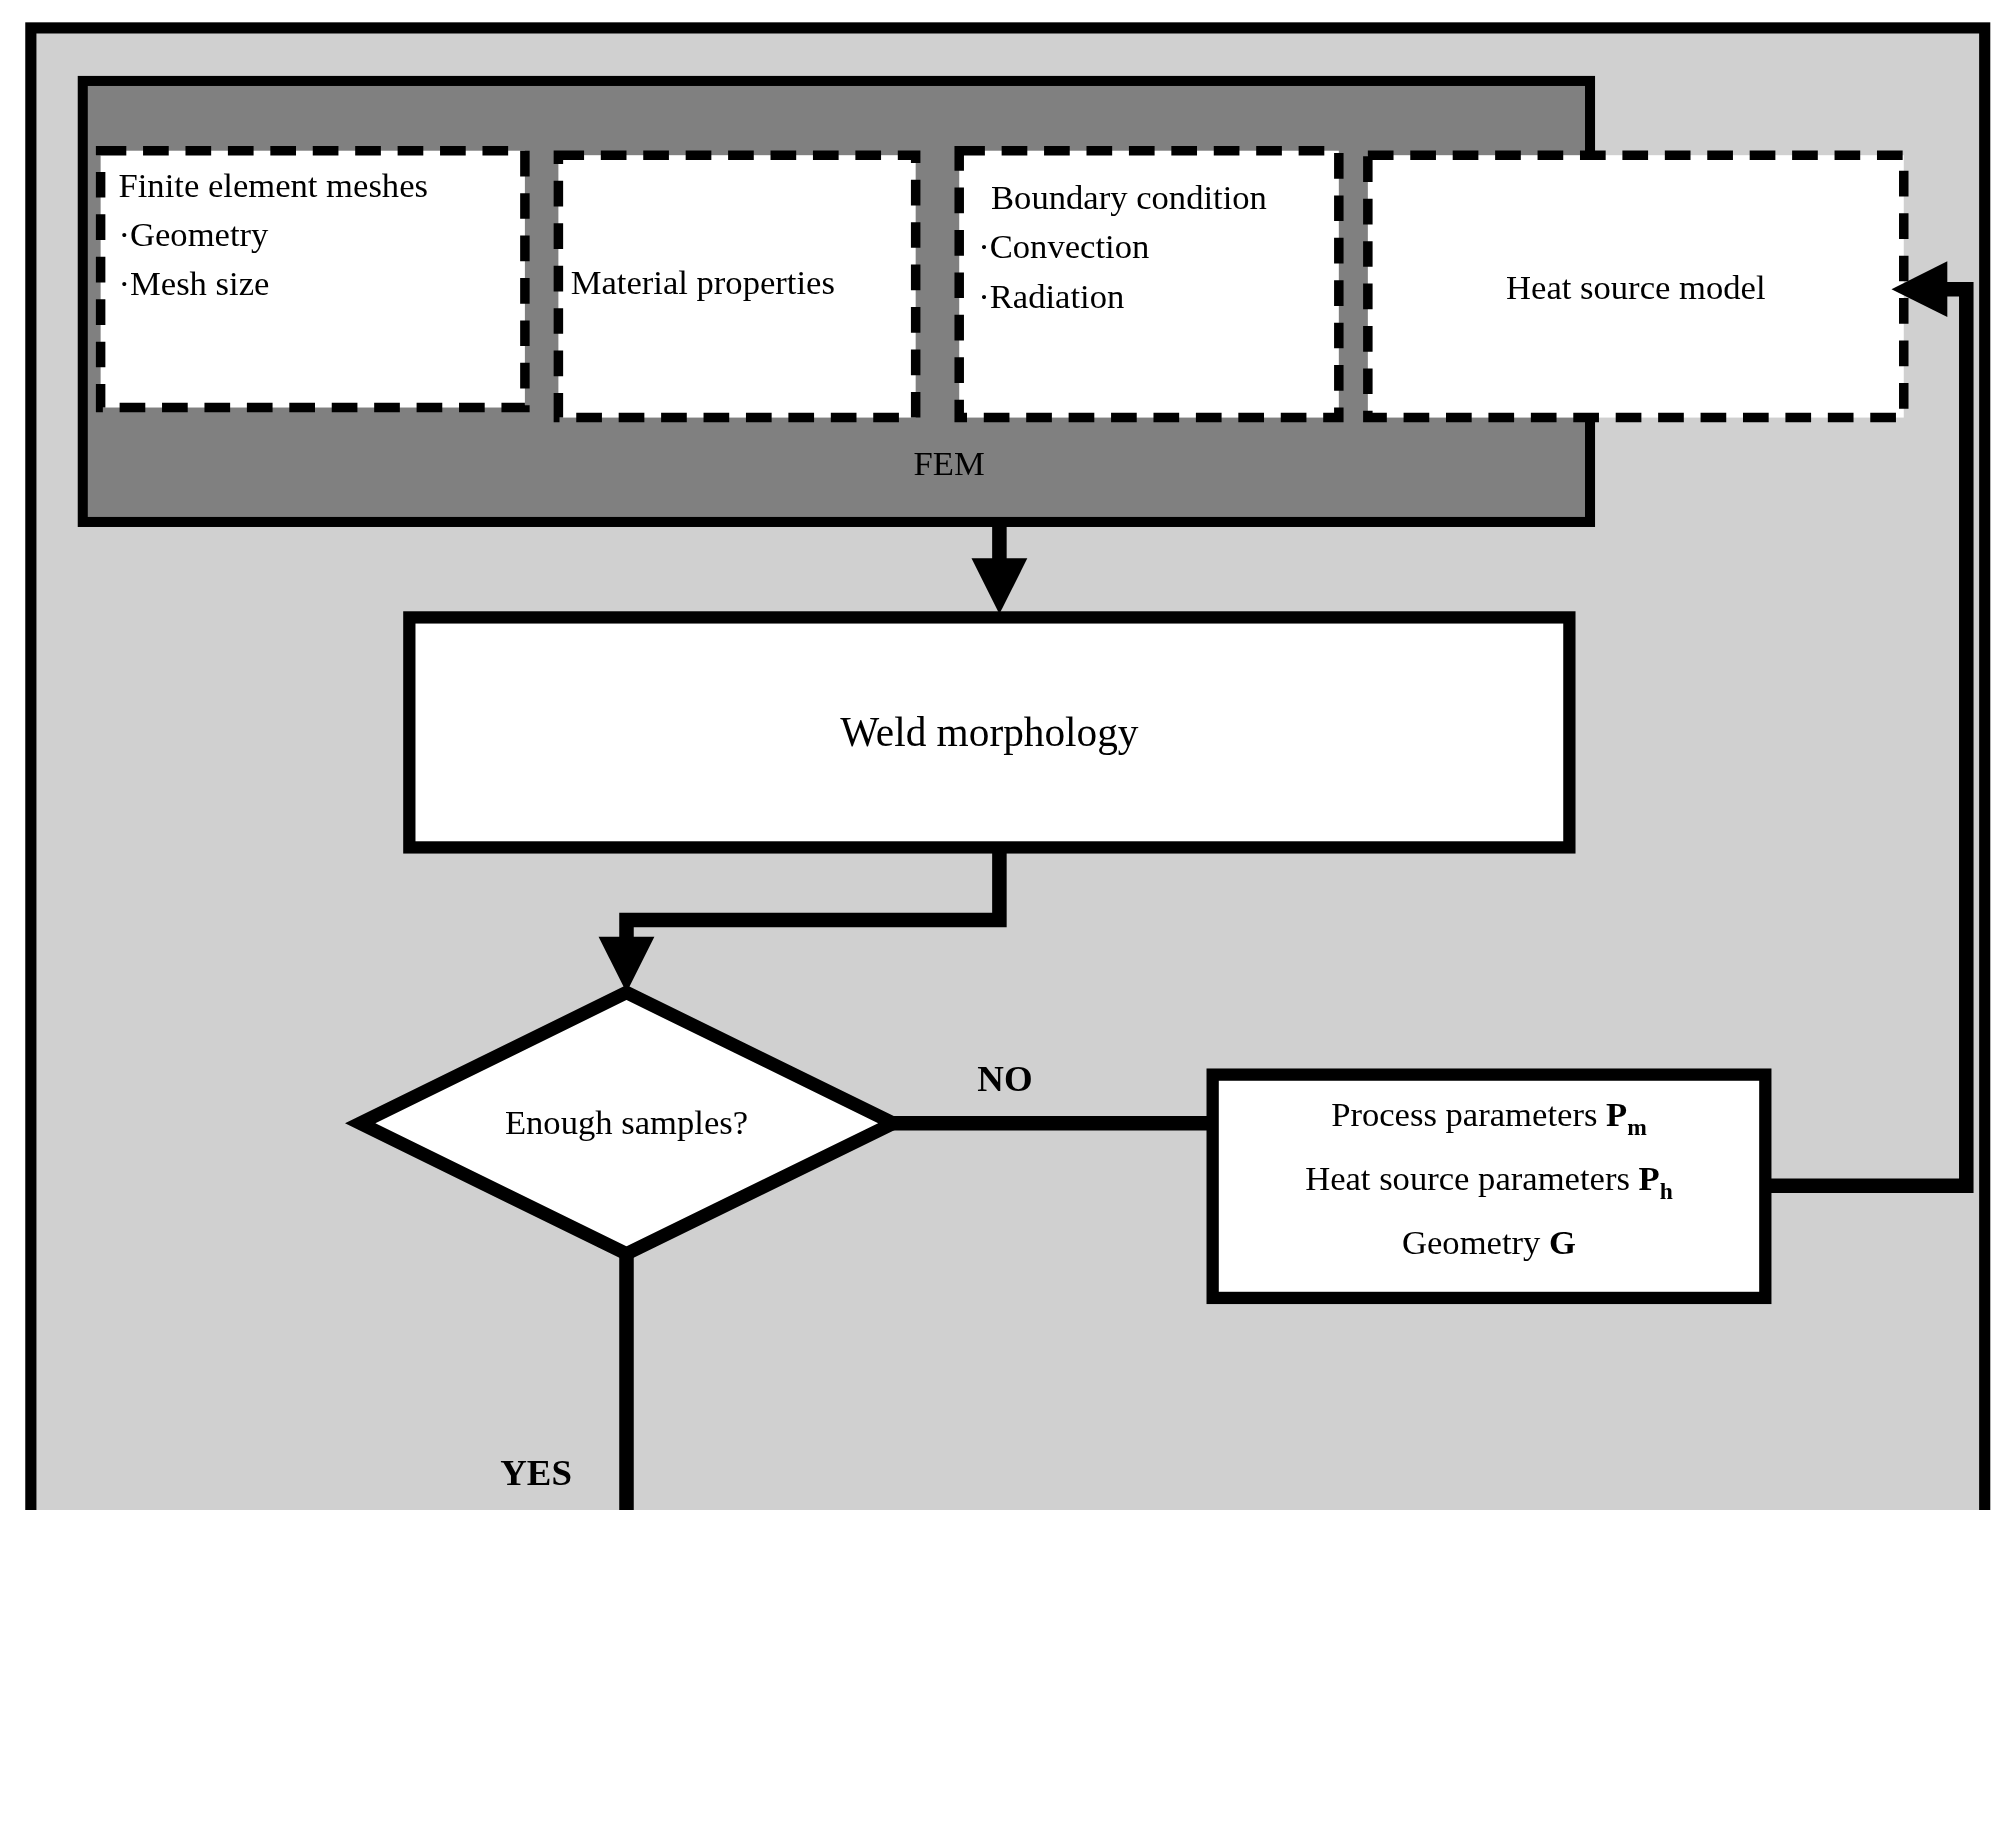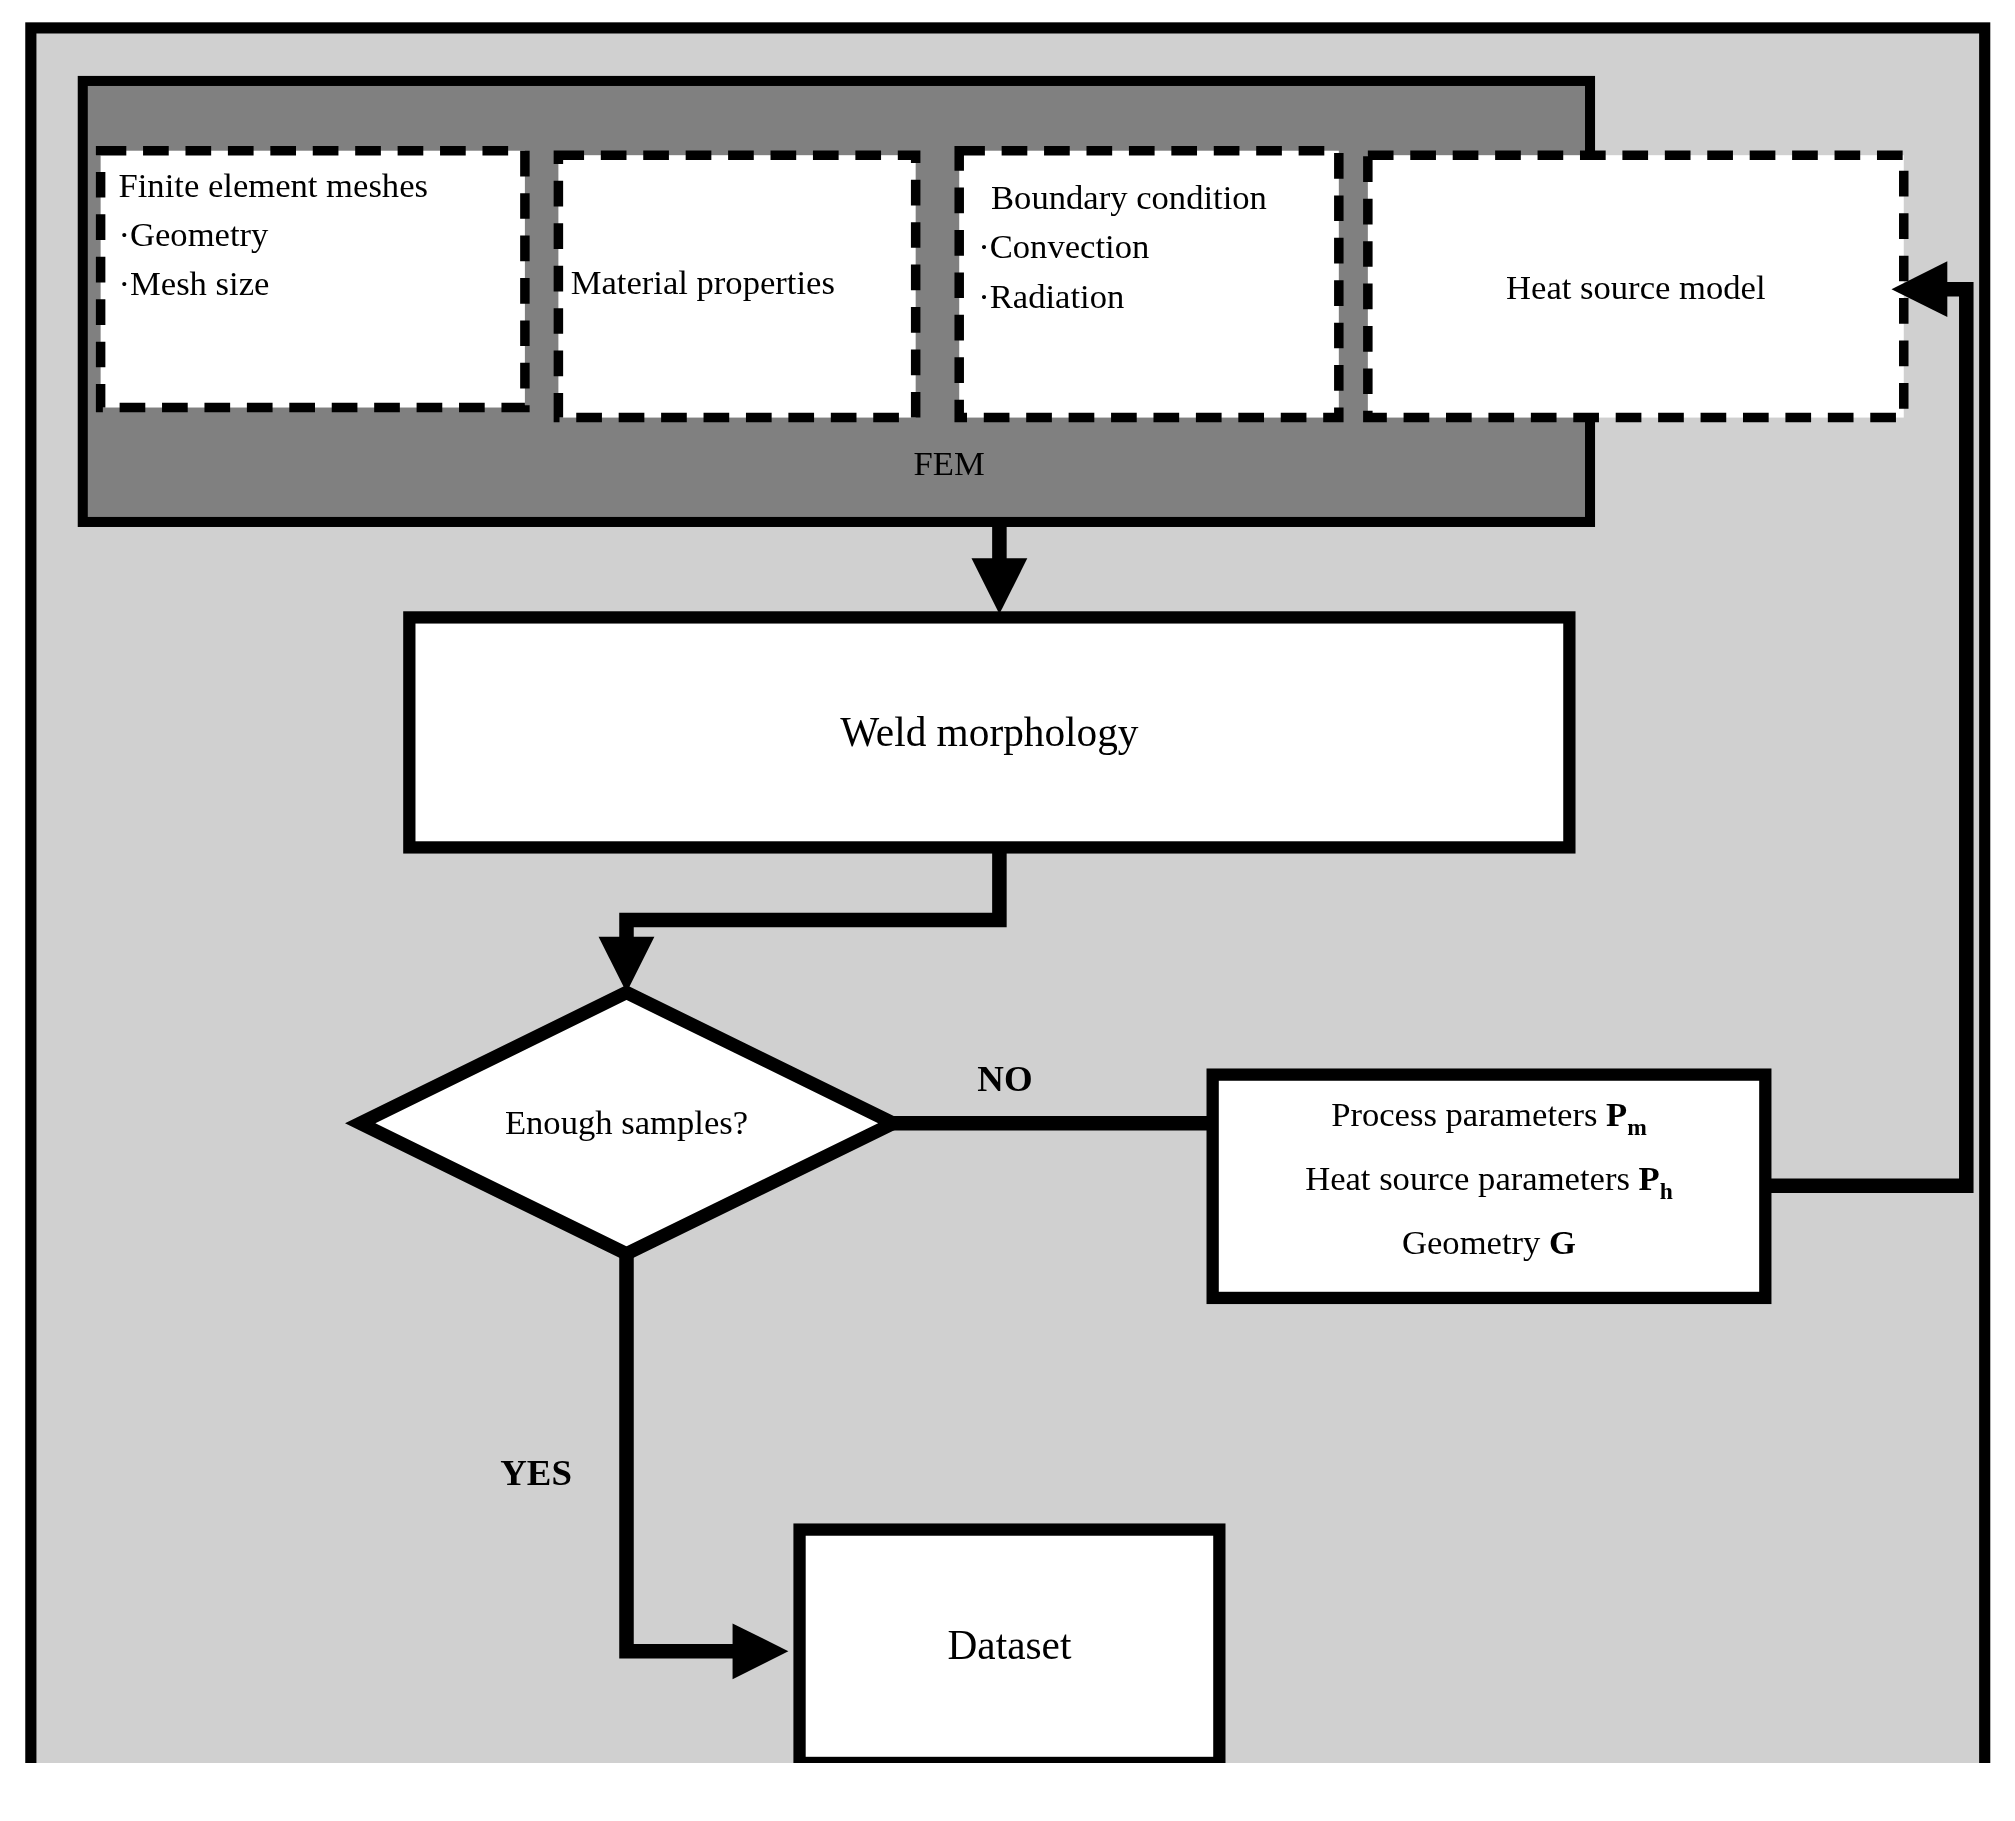--- a/index.html
+++ b/index.html
@@ -3,21 +3,21 @@
 <meta charset="utf-8">
 <style>
   html, body {
     margin: 0;
     padding: 0;
     background: #ffffff;
   }
   #stage {
     position: relative;
     width: 2015px;
-    height: 1763px;
+    height: 1510px;
     background: #ffffff;
     font-family: "Liberation Serif", "DejaVu Serif", serif;
   }
   svg.flow {
     position: absolute;
     left: 0;
     top: 0;
     width: 2015px;
     height: 1821px;
   }

